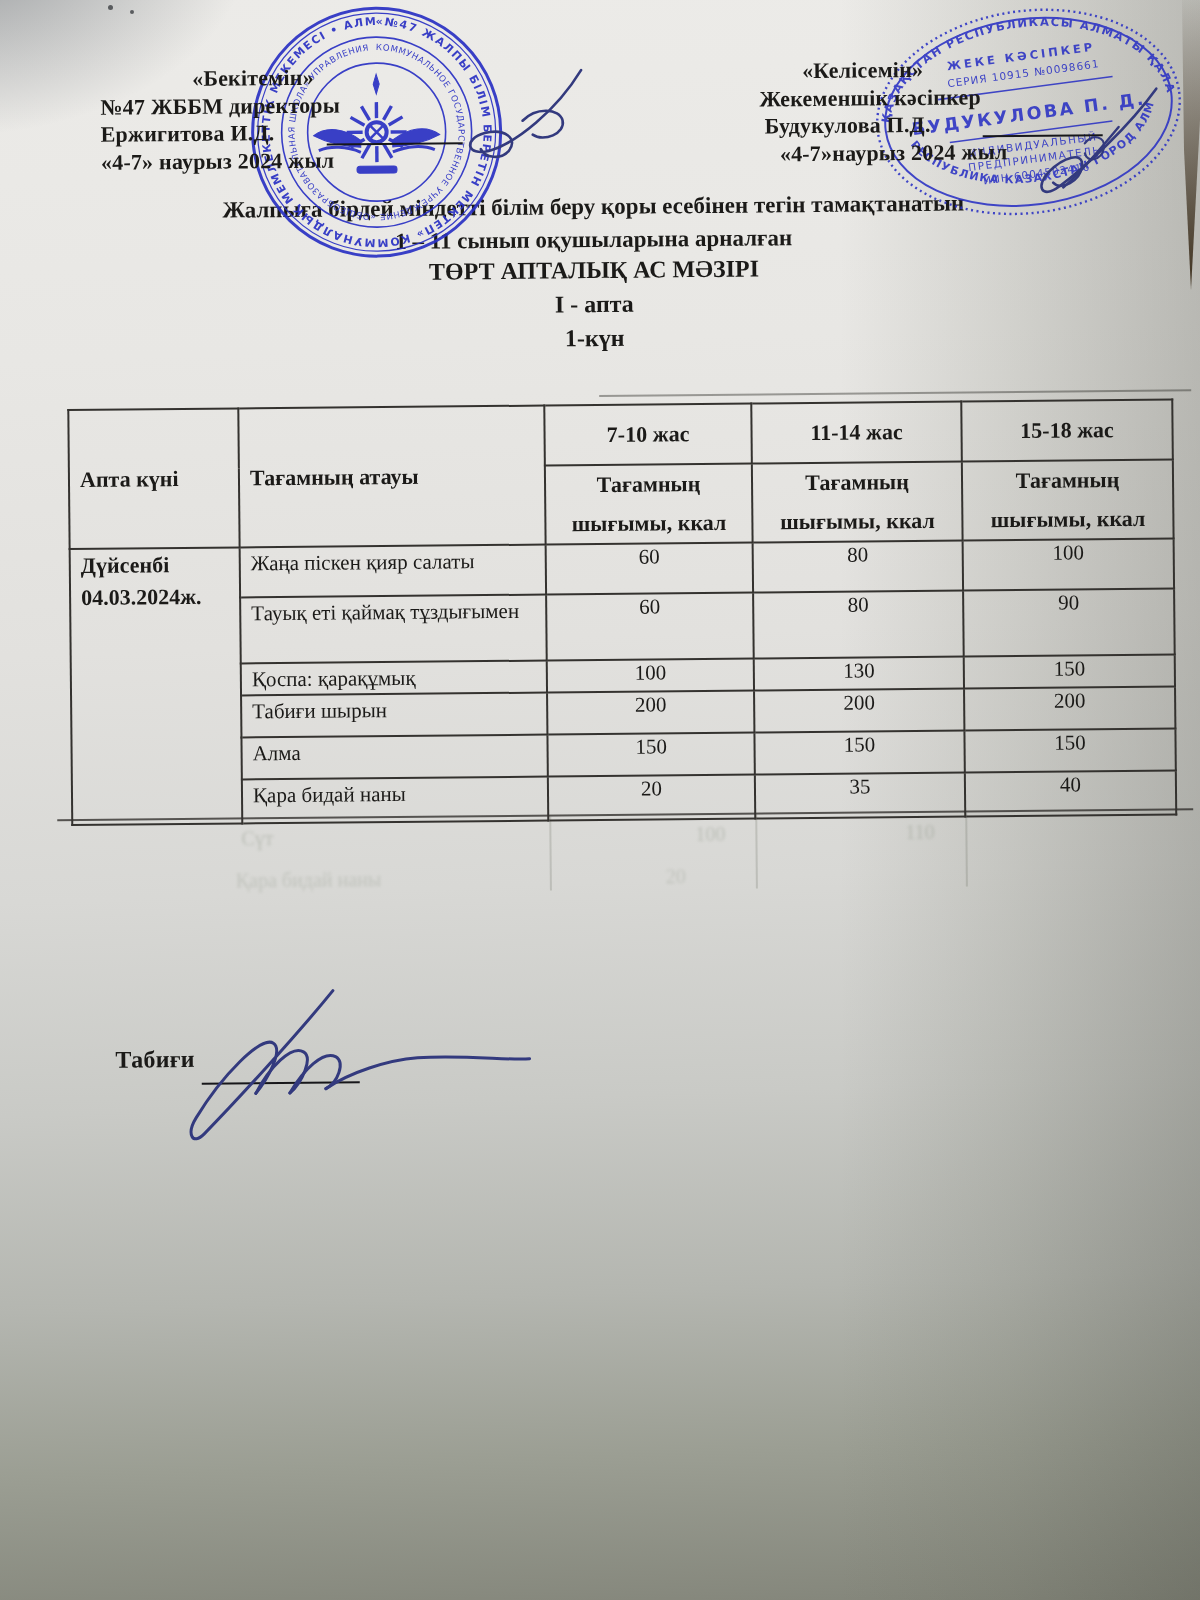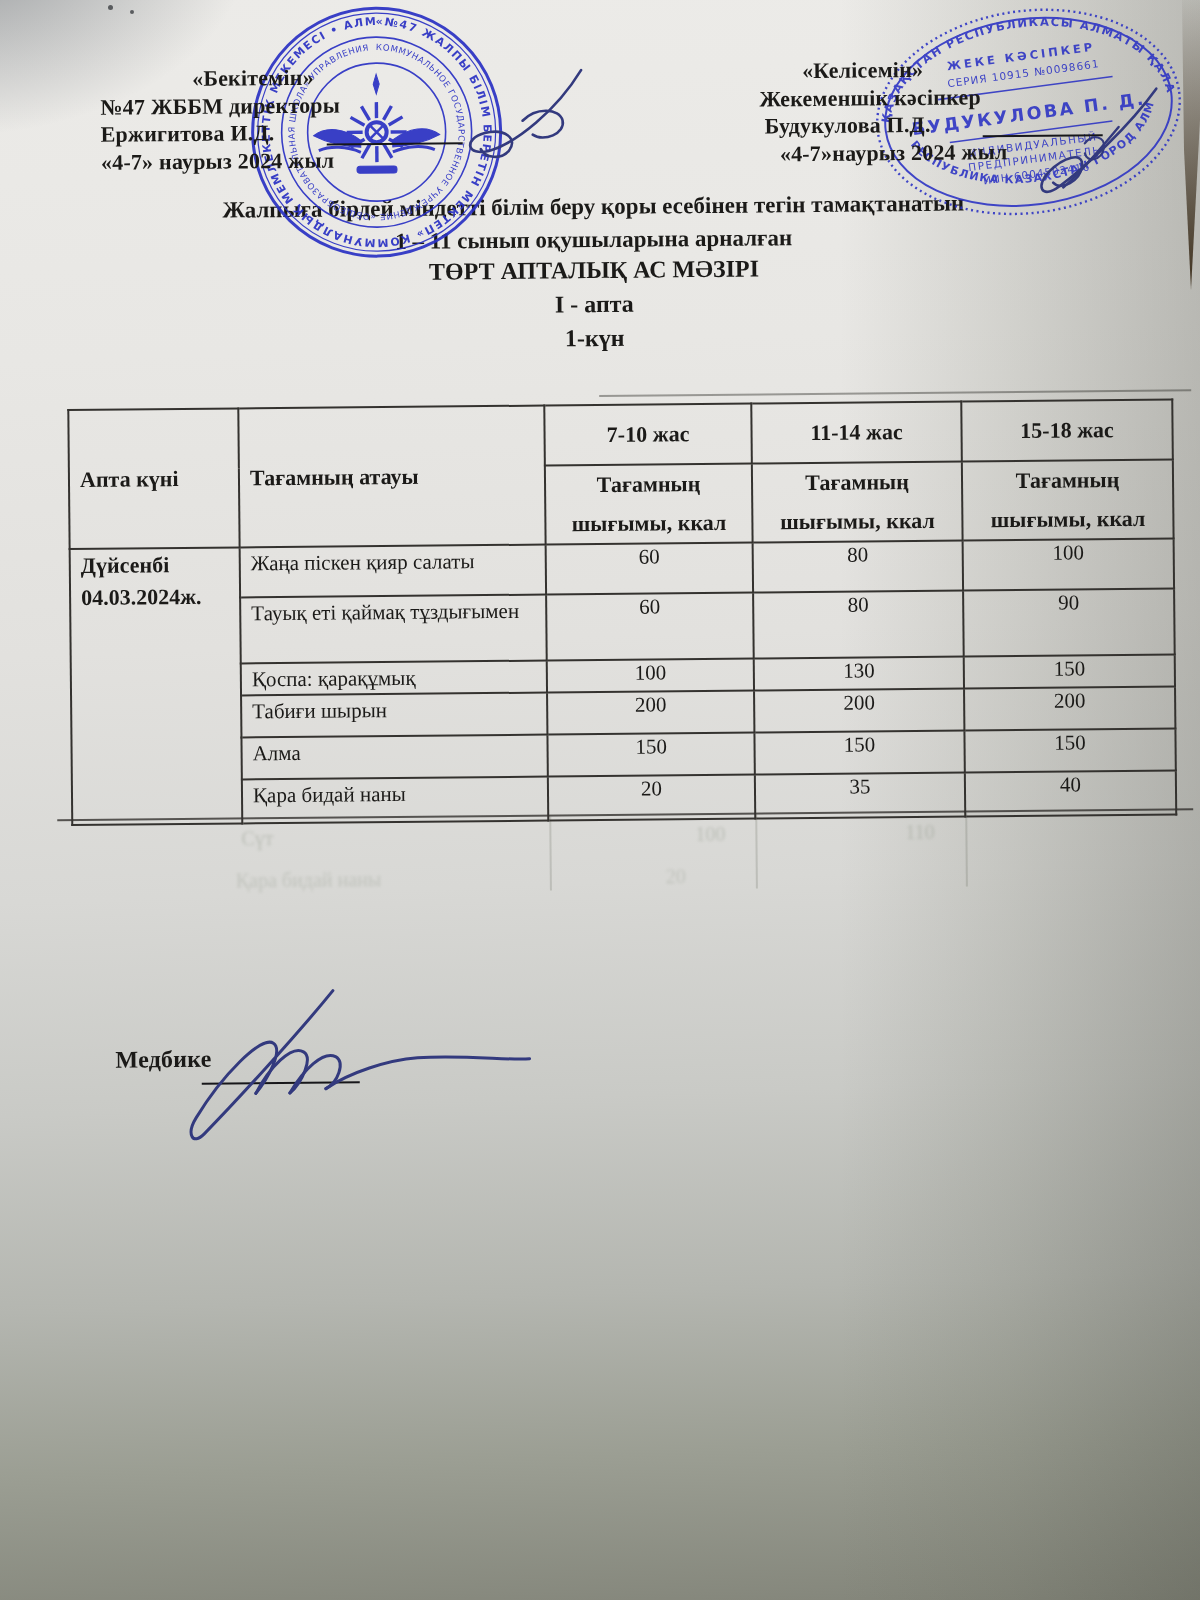--- a/index.html
+++ b/index.html
@@ -226,21 +226,21 @@
 
     <div class="ghost" style="left:238px;top:824px;">Сүт</div>
     <div class="ghost" style="left:692px;top:824px;">100</div>
     <div class="ghost" style="left:902px;top:824px;">110</div>
     <div class="ghost" style="left:232px;top:866px;opacity:.24;">Қара бидай наны</div>
     <div class="ghost" style="left:662px;top:866px;opacity:.24;">20</div>
     <div class="gline noi" style="left:546px;top:816px;height:74px;"></div>
     <div class="gline noi" style="left:752px;top:816px;height:74px;"></div>
     <div class="gline noi" style="left:962px;top:816px;height:74px;"></div>
 
-    <div class="pline" style="left:110px;top:1042px;font-size:24px;z-index:2;">Медбике</div>
+    <div class="pline" style="left:110px;top:1042px;font-size:24px;z-index:2;">Табиғи</div>
     <div class="sig-underline" style="left:196px;top:1079px;width:158px;z-index:2;"></div>
     <svg class="sig" style="left:150px;top:972px;" width="420" height="190" viewBox="0 0 420 190">
       <path class="sigpath" stroke-width="3" d="M 178 16 C 140 62 78 128 48 158 C 36 170 30 158 40 142 C 66 100 106 60 118 68 C 128 75 112 104 100 118"></path>
       <path class="sigpath" stroke-width="3" d="M 100 118 C 114 92 136 70 148 77 C 158 83 146 108 134 118"></path>
       <path class="sigpath" stroke-width="3" d="M 134 118 C 148 94 168 76 180 82 C 190 88 182 108 170 114"></path>
       <path class="sigpath" stroke-width="3" d="M 170 114 C 194 98 232 86 262 84 C 306 81 356 88 374 86"></path>
     </svg>
 
   </div>
 </div>

